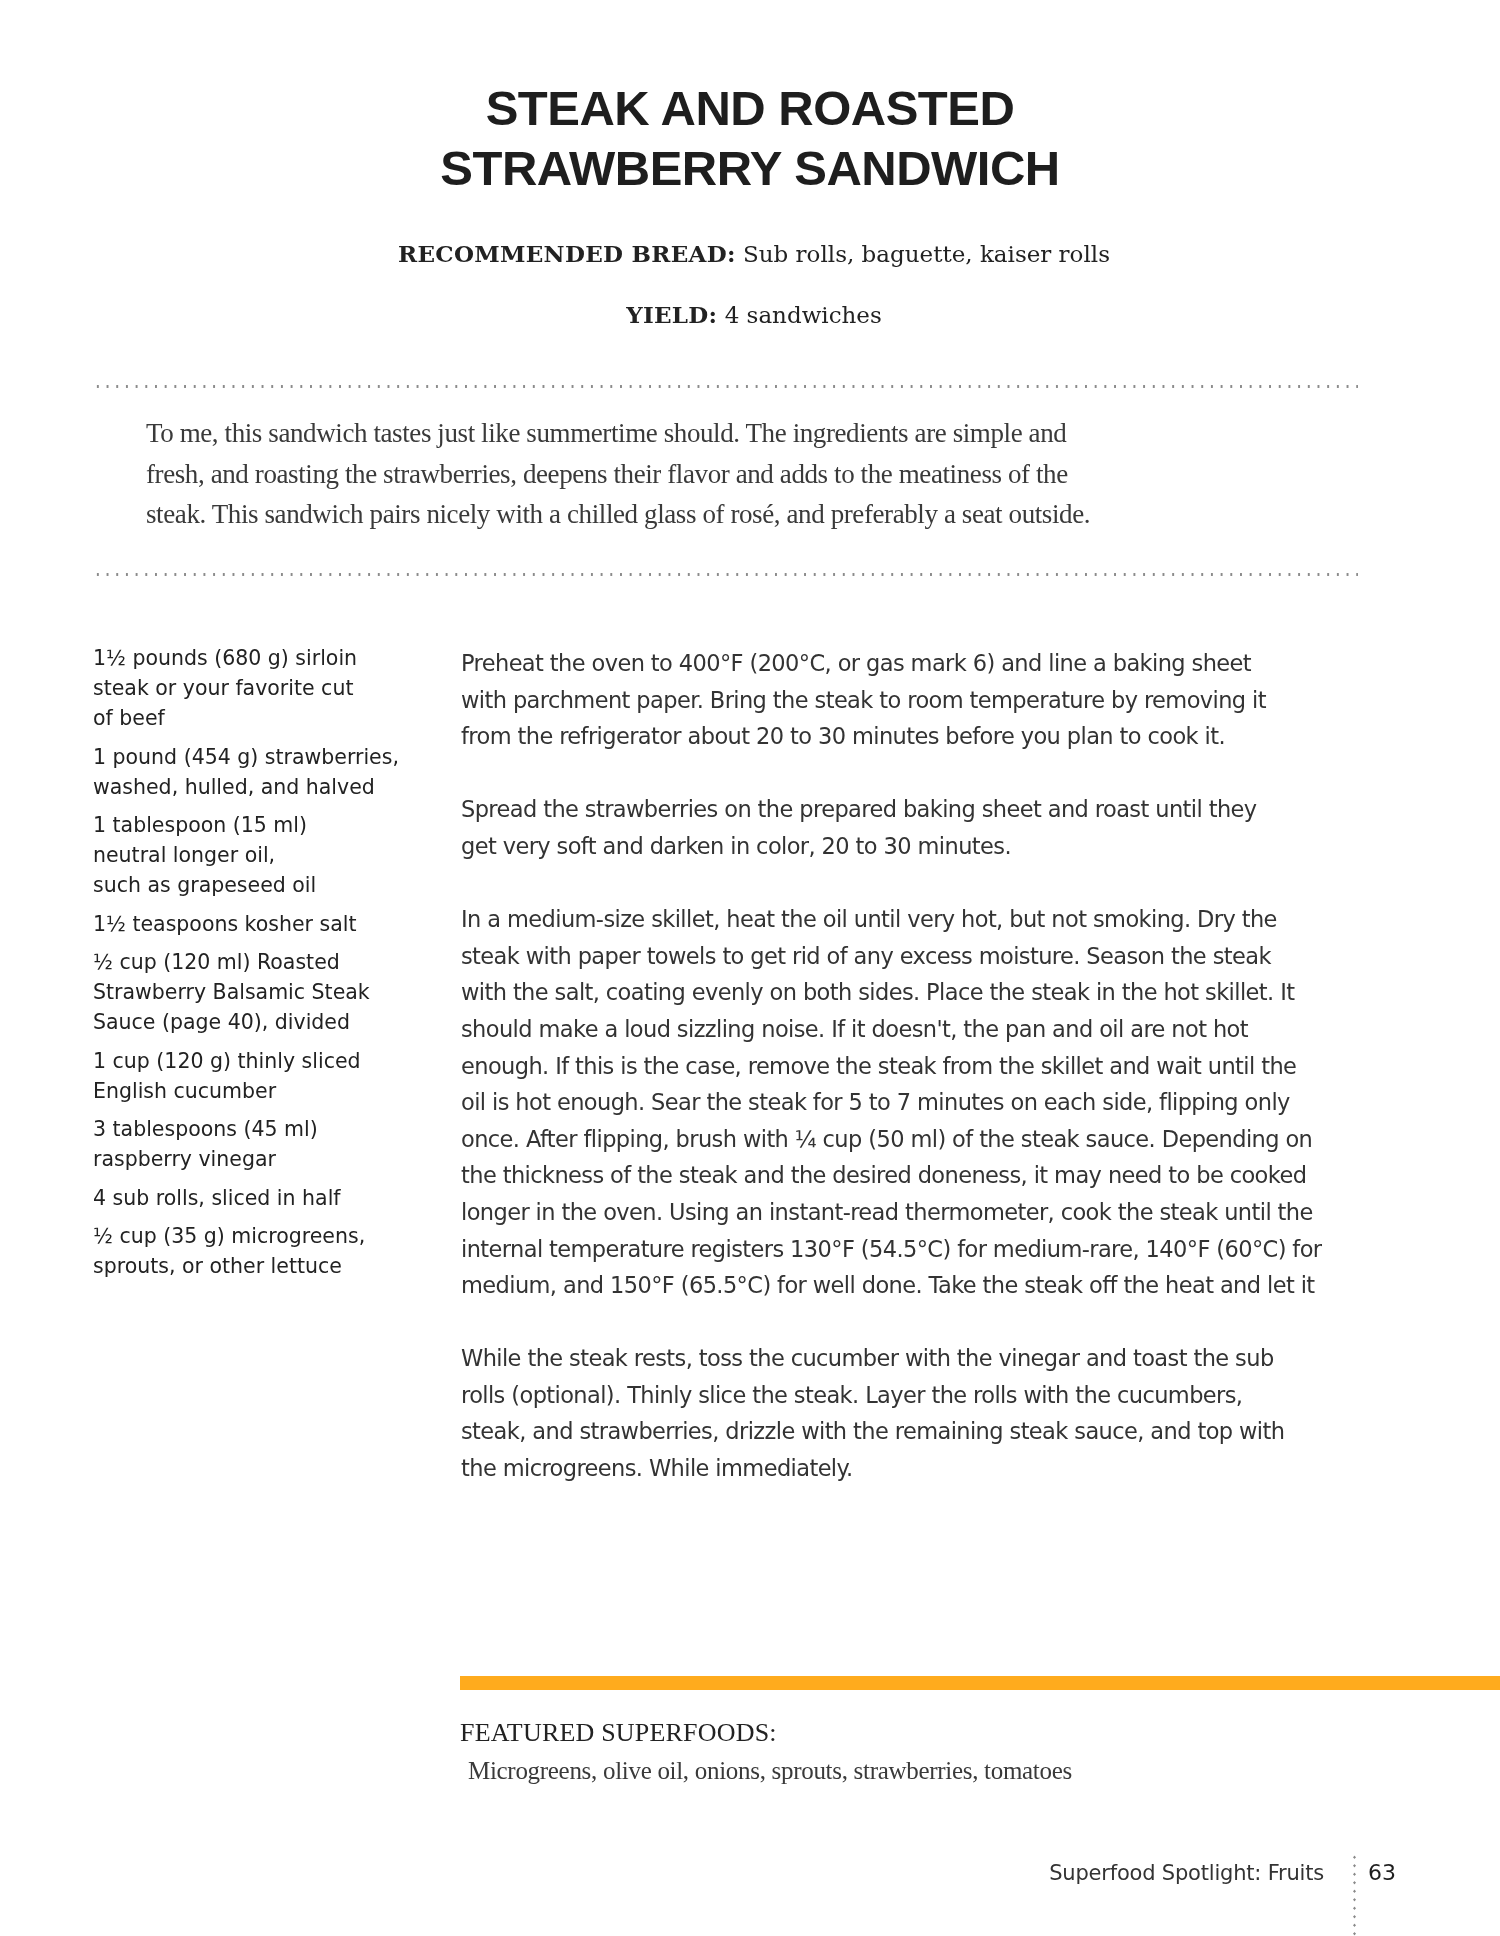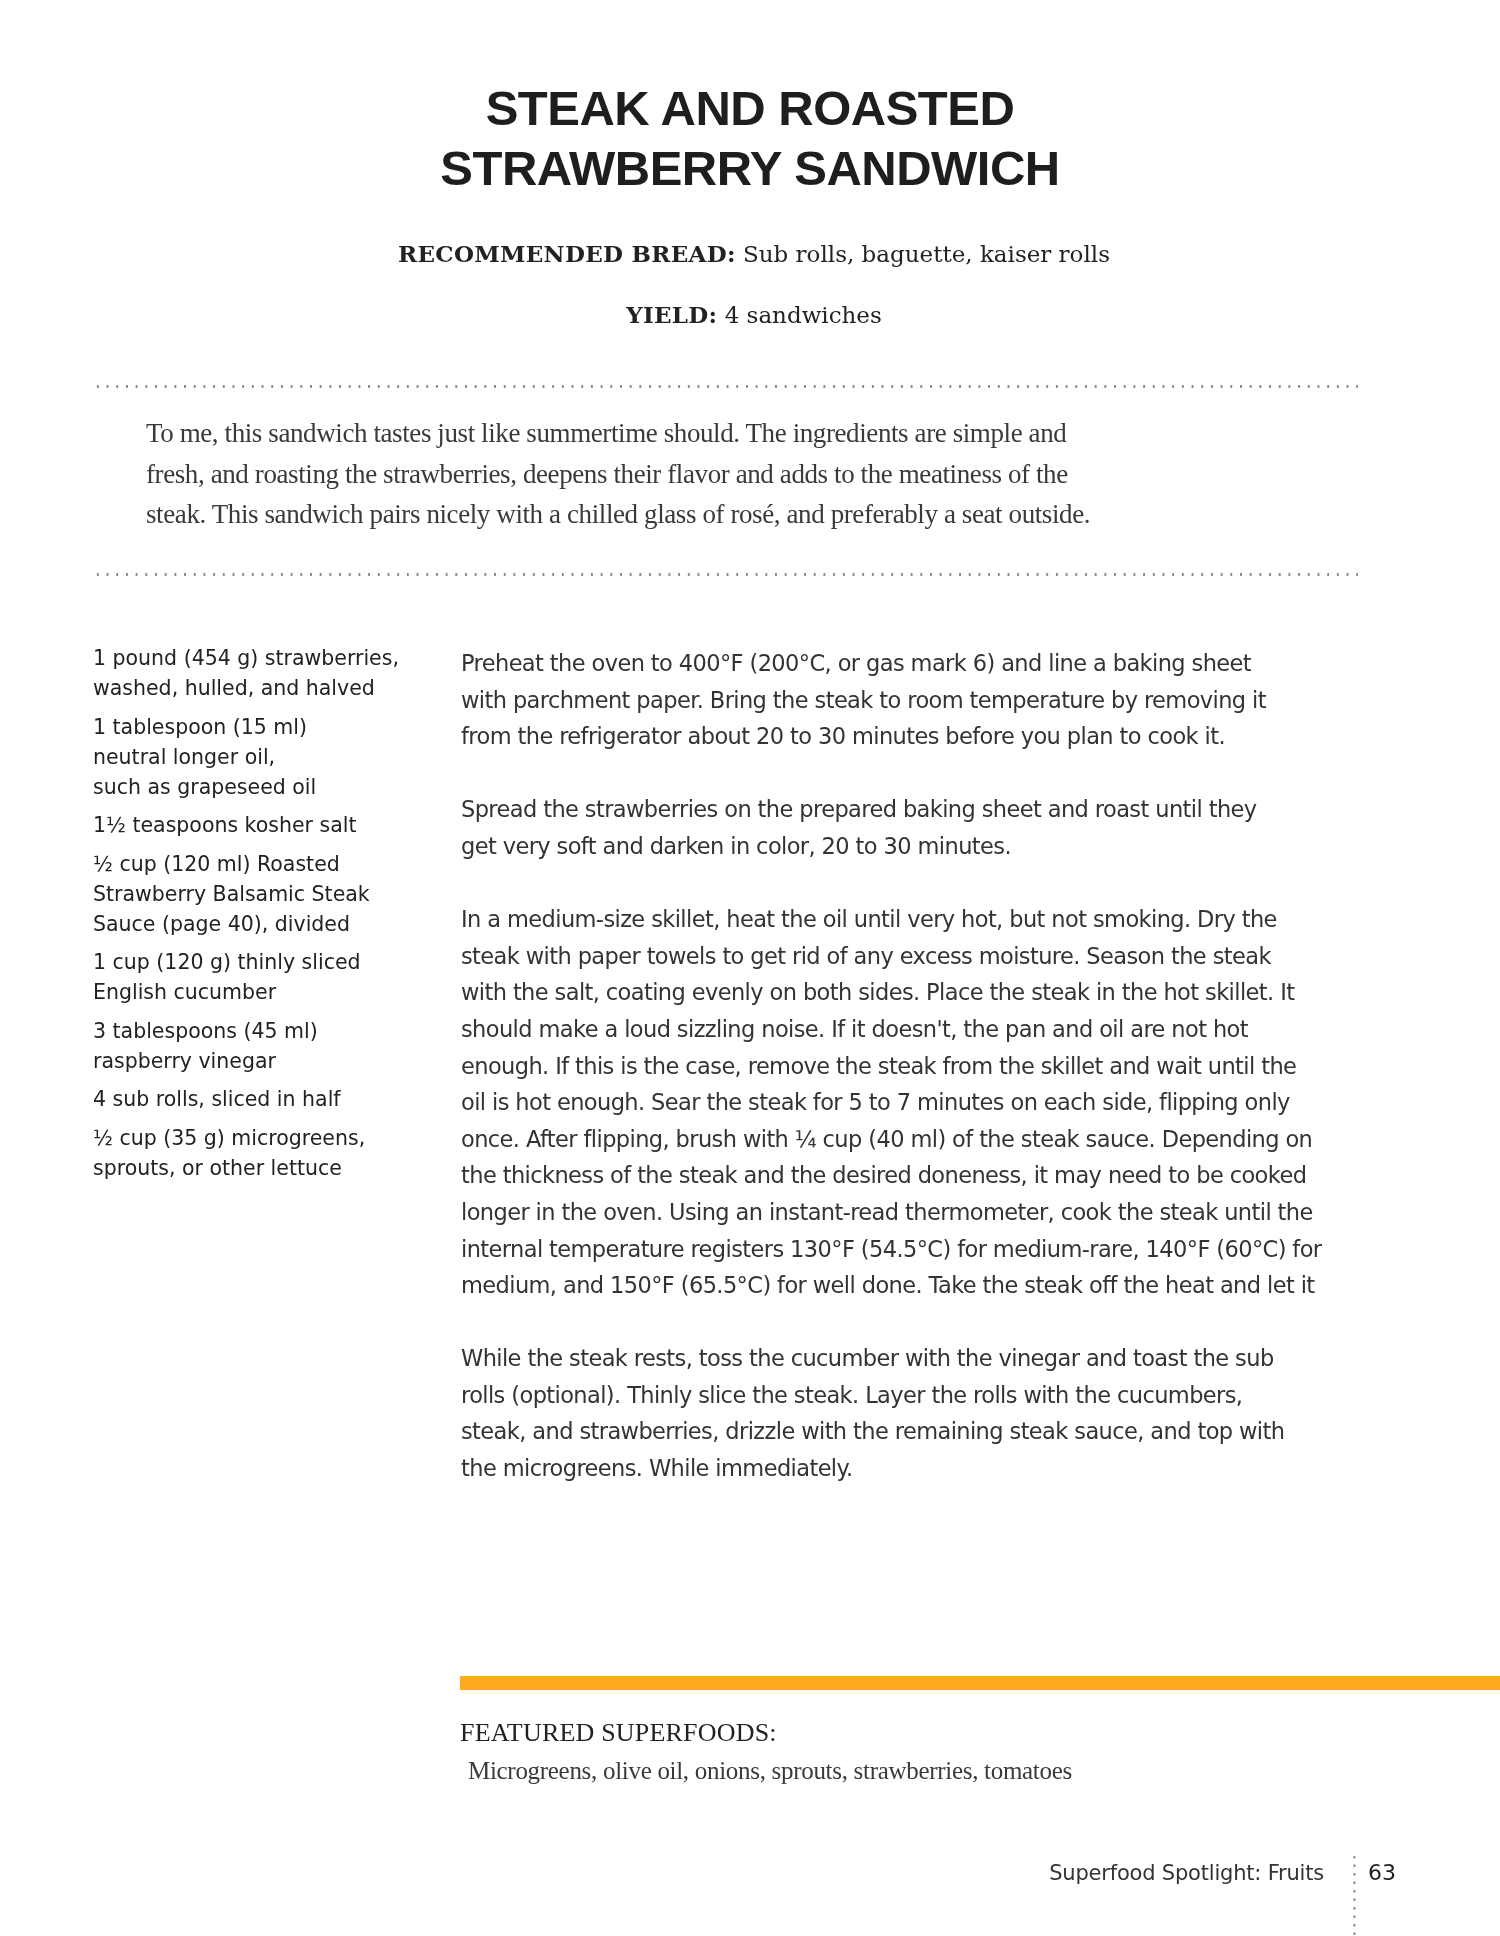--- a/index.html
+++ b/index.html
@@ -99,20 +99,25 @@
 <div class="abs intro">
   <span>To me, this sandwich tastes just like summertime should. The ingredients are simple and</span>
   <span>fresh, and roasting the strawberries, deepens their flavor and adds to the meatiness of the</span>
   <span>steak. This sandwich pairs nicely with a chilled glass of rosé, and preferably a seat outside.</span>
 </div>
 
 <div class="abs dots dots-2"></div>
 
 <ul class="abs ingredients">
   <li>
+    <span>1½ pounds (680 g) sirloin</span>
+    <span>steak or your favorite cut</span>
+    <span>of beef</span>
+  </li>
+  <li>
     <span>1 pound (454 g) strawberries,</span>
     <span>washed, hulled, and halved</span>
   </li>
   <li>
     <span>1 tablespoon (15 ml)</span>
     <span>neutral longer oil,</span>
     <span>such as grapeseed oil</span>
   </li>
   <li>
     <span>1½ teaspoons kosher salt</span>
@@ -149,21 +154,21 @@
     <span>Spread the strawberries on the prepared baking sheet and roast until they</span>
     <span>get very soft and darken in color, 20 to 30 minutes.</span>
   </p>
   <p>
     <span>In a medium-size skillet, heat the oil until very hot, but not smoking. Dry the</span>
     <span>steak with paper towels to get rid of any excess moisture. Season the steak</span>
     <span>with the salt, coating evenly on both sides. Place the steak in the hot skillet. It</span>
     <span>should make a loud sizzling noise. If it doesn't, the pan and oil are not hot</span>
     <span>enough. If this is the case, remove the steak from the skillet and wait until the</span>
     <span>oil is hot enough. Sear the steak for 5 to 7 minutes on each side, flipping only</span>
-    <span>once. After flipping, brush with ¼ cup (40 ml) of the steak sauce. Depending on</span>
+    <span>once. After flipping, brush with ¼ cup (50 ml) of the steak sauce. Depending on</span>
     <span>the thickness of the steak and the desired doneness, it may need to be cooked</span>
     <span>longer in the oven. Using an instant-read thermometer, cook the steak until the</span>
     <span>internal temperature registers 130°F (54.5°C) for medium-rare, 140°F (60°C) for</span>
     <span>medium, and 150°F (65.5°C) for well done. Take the steak off the heat and let it</span>
   </p>
   <p>
     <span>While the steak rests, toss the cucumber with the vinegar and toast the sub</span>
     <span>rolls (optional). Thinly slice the steak. Layer the rolls with the cucumbers,</span>
     <span>steak, and strawberries, drizzle with the remaining steak sauce, and top with</span>
     <span>the microgreens. While immediately.</span>

